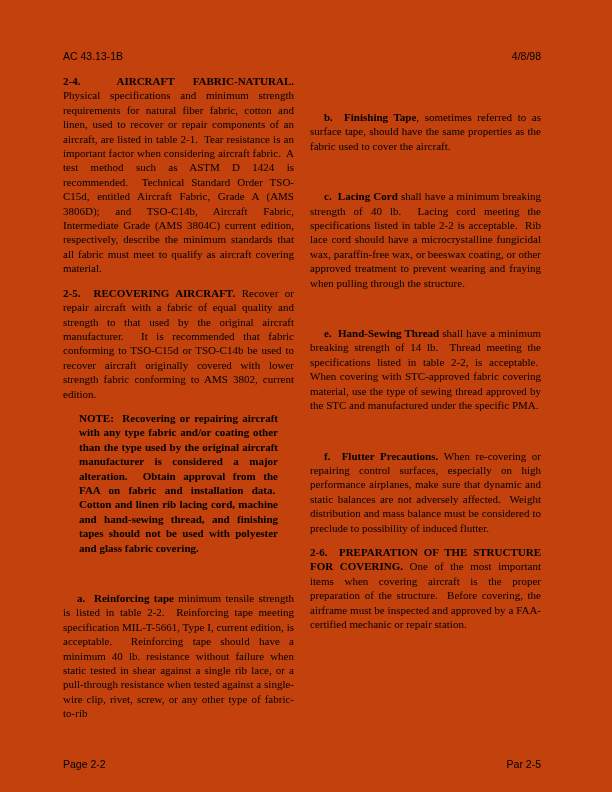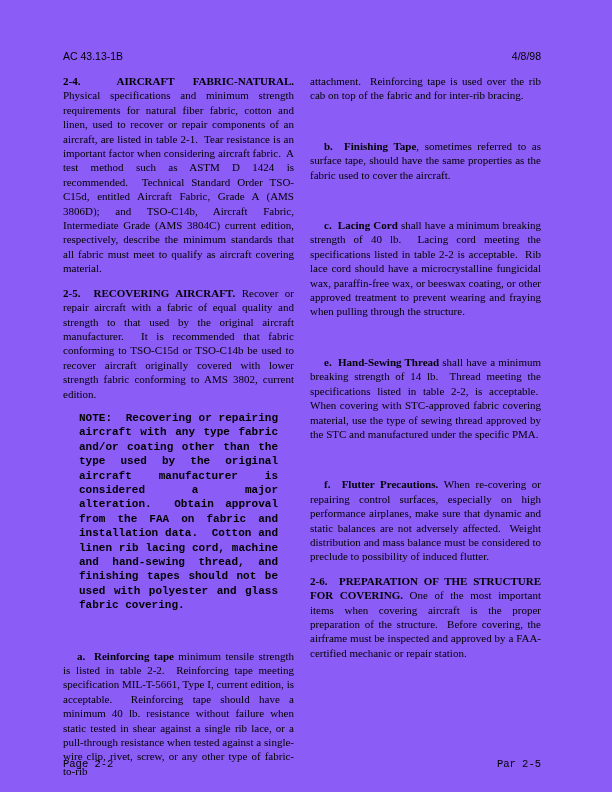--- a/index.html
+++ b/index.html
@@ -1,21 +1,21 @@
 <!DOCTYPE html>
 <html><head>
 <meta charset="utf-8">
 <style>
   html, body { margin: 0; padding: 0; background: #e8e8e8; }
   .page {
     position: relative;
     width: 612px;
     height: 792px;
     margin: 0 auto;
-    background: #8b5cf6;
+    background: #c2410c;
     box-sizing: border-box;
     padding: 50px 71px 0 63px;
     color: #000;
   }
   .header {
     display: flex;
     justify-content: space-between;
     font-family: "Liberation Sans", sans-serif;
     font-size: 10.5px;
     margin-bottom: 12px;
@@ -32,30 +32,29 @@
   .para b.lead { font-weight: bold; }
   .para b.fullline {
     display: block;
     text-align: justify;
     text-align-last: justify;
   }
   .para.lettered { text-indent: 14px; margin-top: 36px; }
   .para.note {
     font-weight: bold;
     margin: 0 16px 10px 16px;
-    font-family: Liberation Mono, monospace;
   }
   .footer {
     position: absolute;
     left: 63px;
     right: 71px;
     bottom: 22px;
     display: flex;
     justify-content: space-between;
-    font-family: Liberation Mono, monospace;
+    font-family: Liberation Sans, sans-serif;
     font-size: 10.5px;
   }
 </style>
 </head>
 <body>
 
 <div class="page">
 
   <div class="header">
     <span>AC 43.13-1B</span>
@@ -68,21 +67,20 @@
       <p class="para"><b class="lead fullline">2-4.&nbsp; AIRCRAFT FABRIC-NATURAL.</b><span>Physical specifications and minimum strength requirements for natural fiber fabric, cotton and linen, used to recover or repair components of an aircraft, are listed in table 2-1.&nbsp; Tear resistance is an important factor when considering aircraft fabric.&nbsp; A test method such as ASTM D 1424 is recommended.&nbsp; Technical Standard Order TSO-C15d, entitled Aircraft Fabric, Grade A (AMS 3806D); and TSO-C14b, Aircraft Fabric, Intermediate Grade (AMS 3804C) current edition, respectively, describe the minimum standards that all fabric must meet to qualify as aircraft covering material.</span></p>
 
       <p class="para"><b class="lead">2-5.&nbsp; RECOVERING AIRCRAFT.</b><span> Recover or repair aircraft with a fabric of equal quality and strength to that used by the original aircraft manufacturer.&nbsp; It is recommended that fabric conforming to TSO-C15d or TSO-C14b be used to recover aircraft originally covered with lower strength fabric conforming to AMS 3802, current edition.</span></p>
 
       <p class="para note"><span>NOTE:&nbsp; Recovering or repairing aircraft with any type fabric and/or coating other than the type used by the original aircraft manufacturer is considered a major alteration.&nbsp; Obtain approval from the FAA on fabric and installation data.&nbsp; Cotton and linen rib lacing cord, machine and hand-sewing thread, and finishing tapes should not be used with polyester and glass fabric covering.</span></p>
 
       <p class="para lettered"><b class="lead">a.&nbsp; Reinforcing tape</b><span> minimum tensile strength is listed in table 2-2.&nbsp; Reinforcing tape meeting specification MIL-T-5661, Type I, current edition, is acceptable.&nbsp; Reinforcing tape should have a minimum 40 lb. resistance without failure when static tested in shear against a single rib lace, or a pull-through resistance when tested against a single-wire clip, rivet, screw, or any other type of fabric-to-rib</span></p>
     </div>
 
     <div class="col">
-      <p class="para"><span>attachment.&nbsp; Reinforcing tape is used over the rib cab on top of the fabric and for inter-rib bracing.</span></p>
 
       <p class="para lettered"><b class="lead">b.&nbsp; Finishing Tape</b><span>, sometimes referred to as surface tape, should have the same properties as the fabric used to cover the aircraft.</span></p>
 
       <p class="para lettered"><b class="lead">c.&nbsp; Lacing Cord</b><span> shall have a minimum breaking strength of 40 lb.&nbsp; Lacing cord meeting the specifications listed in table 2-2 is acceptable.&nbsp; Rib lace cord should have a microcrystalline fungicidal wax, paraffin-free wax, or beeswax coating, or other approved treatment to prevent wearing and fraying when pulling through the structure.</span></p>
 
 
       <p class="para lettered"><b class="lead">e.&nbsp; Hand-Sewing Thread</b><span> shall have a minimum breaking strength of 14 lb.&nbsp; Thread meeting the specifications listed in table 2-2, is acceptable.&nbsp; When covering with STC-approved fabric covering material, use the type of sewing thread approved by the STC and manufactured under the specific PMA.</span></p>
 
       <p class="para lettered"><b class="lead">f.&nbsp; Flutter Precautions.</b><span> When re-covering or repairing control surfaces, especially on high performance airplanes, make sure that dynamic and static balances are not adversely affected.&nbsp; Weight distribution and mass balance must be considered to preclude to possibility of induced flutter.</span></p>
 

